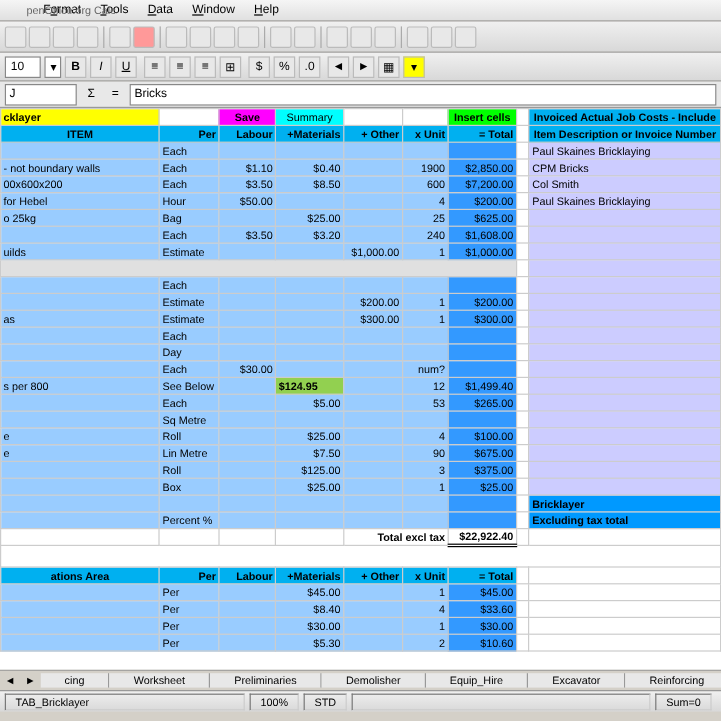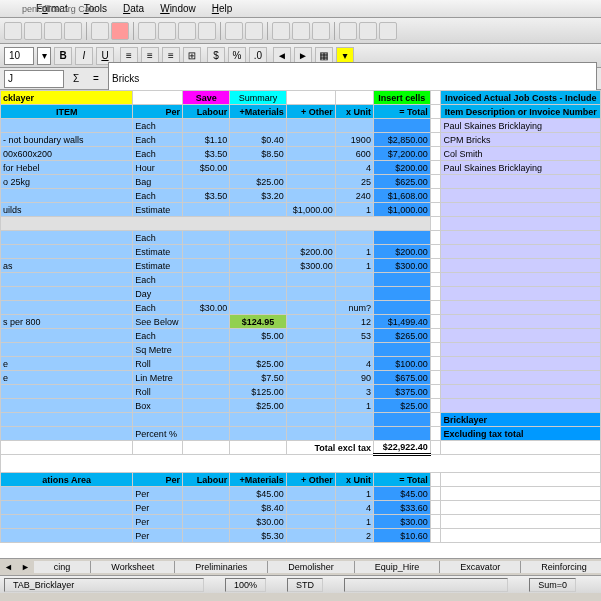--- a/index.html
+++ b/index.html
@@ -9,21 +9,21 @@
 .menu span u{text-decoration:underline}
 .tb{height:26px;background:linear-gradient(#f0f0f0,#d8d8d8);border-bottom:1px solid #999;display:flex;align-items:center;padding:0 4px;gap:2px}
 .tb .ic{width:18px;height:18px;background:#e8e8e8;border:1px solid #bbb;border-radius:2px}
 .tb .sep{width:1px;height:18px;background:#aaa;margin:0 2px}
 .fmt{height:24px;background:linear-gradient(#f0f0f0,#d8d8d8);border-bottom:1px solid #999;display:flex;align-items:center;padding:0 4px;gap:3px}
 .fmt .dd{height:18px;background:#fff;border:1px solid #888;display:flex;align-items:center;padding:0 4px;font-size:10px}
 .fmt .btn{width:18px;height:18px;background:#e8e8e8;border:1px solid #bbb;display:flex;align-items:center;justify-content:center;font-size:10px}
 .fb{height:22px;background:#e8e8e8;border-bottom:1px solid #999;display:flex;align-items:center;padding:0 4px;gap:4px}
 .fb .cell{width:60px;height:18px;background:#fff;border:1px solid #888;padding:0 3px;font-size:10px;display:flex;align-items:center}
 .fb .sym{width:16px;text-align:center}
-.fb .val{flex:1;height:18px;background:#fff;border:1px solid #888;padding:16px 3px;font-size:10px;display:flex;align-items:center}
+.fb .val{flex:1;height:18px;background:#fff;border:1px solid #888;padding:0 3px;font-size:10px;display:flex;align-items:center}
 .grid{height:468px;overflow:hidden;position:relative;background:#fff}
 table{border-collapse:collapse;font-size:9px}
 td{border:1px solid #ccc;height:14px;padding:0 2px;white-space:nowrap;vertical-align:middle}
 .hdr{background:#00b0f0;font-weight:bold;text-align:center}
 .yel{background:#ffff00;font-weight:bold}
 .mag{background:#ff00ff;font-weight:bold;text-align:center}
 .grn{background:#00ff00;font-weight:bold;text-align:center}
 .cyan{background:#00ffff;text-align:center}
 .lb{background:#99ccff}
 .lbr{background:#99ccff;text-align:right}
@@ -39,22 +39,22 @@
 .c3{width:58px}
 .c4{width:50px}
 .c5{width:40px}
 .c6{width:58px}
 .c7{width:12px}
 .c8{width:160px}
 .tabs{height:17px;background:#d4d0c8;border-top:1px solid #999;display:flex;align-items:center;font-size:9px}
 .tab{padding:1px 20px;border-right:1px solid #999;background:#e8e8e8;cursor:default}
 .tab.act{background:#fff;font-weight:bold}
 .status{height:18px;background:linear-gradient(#f0f0f0,#d8d8d8);border-top:1px solid #999;display:flex;align-items:center;font-size:9px;padding:0 4px}
-.status .seg{border:1px inset #ccc;padding:1px 8px;margin-right:21px;height:14px;display:flex;align-items:center}
-.green-cell{background:#92d050;text-align:center;font-weight:bold}
+.status .seg{border:1px inset #ccc;padding:1px 8px;margin-right:4px;height:14px;display:flex;align-items:center}
+.green-cell{background:#92d050;text-align:left;font-weight:bold}
 .dkbl{background:#0099ff;font-weight:bold}
 </style>
 </head>
 <body>
 
 <div class="menu">
   <span style="position:absolute;left:16px;font-size:9px;color:#666">penOffice.org Calc</span>
   <span>F<u>o</u>rmat</span>
   <span><u>T</u>ools</span>
   <span><u>D</u>ata</span>

